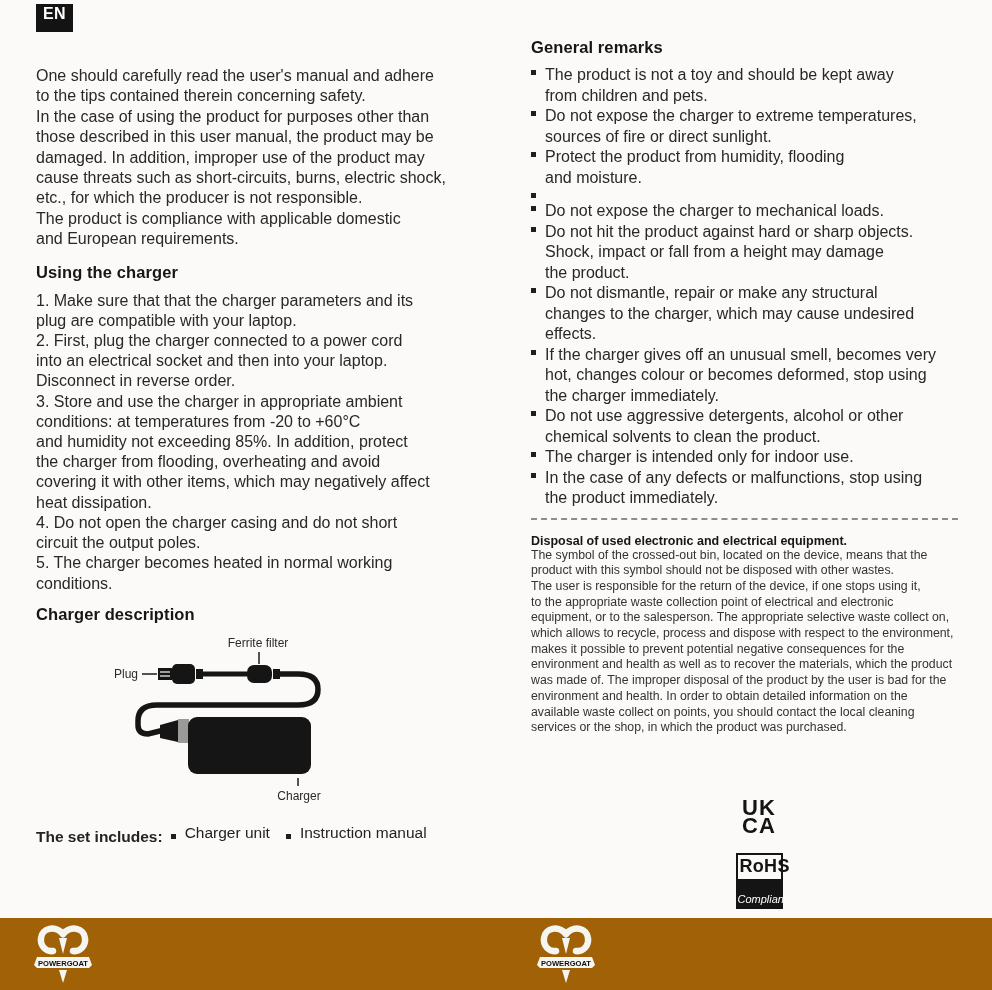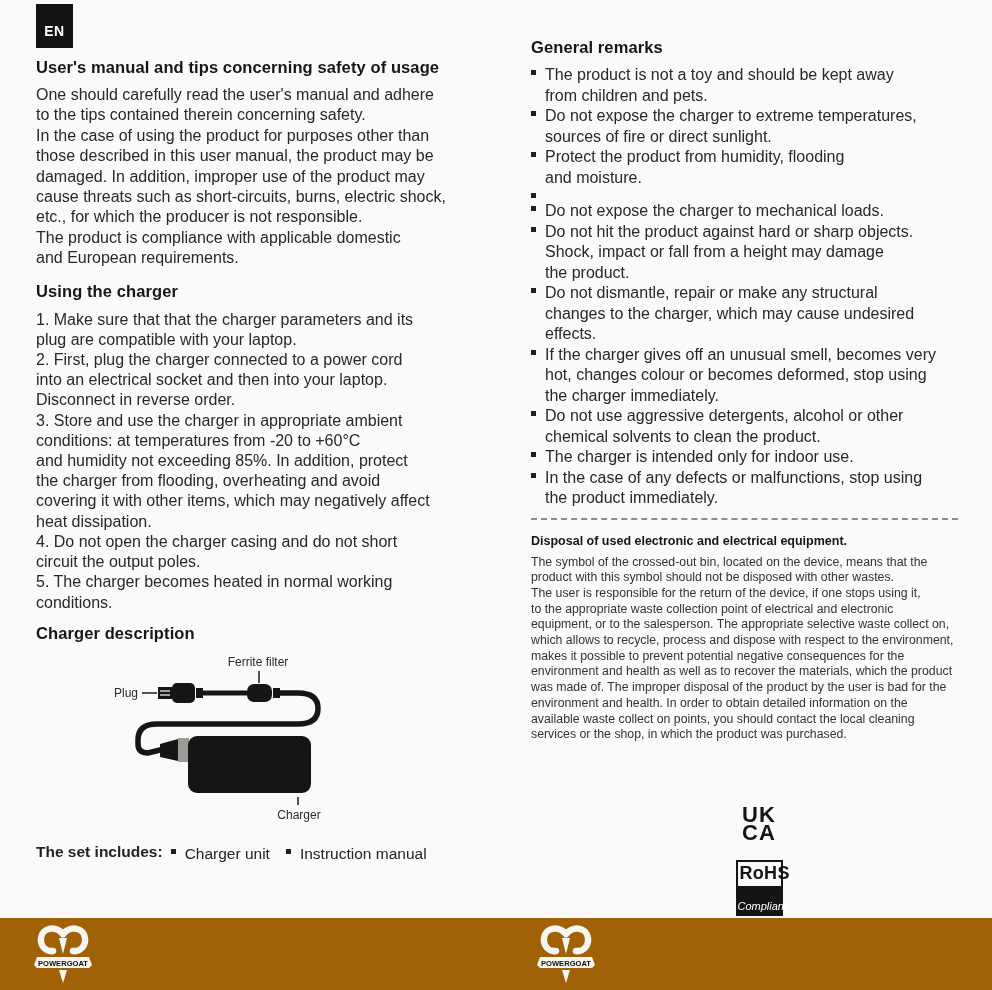--- a/index.html
+++ b/index.html
@@ -10,24 +10,24 @@
   }
   .page {
     position: relative;
     width: 992px; height: 990px;
     background: #fbfaf8;
     color: #262626;
     overflow: hidden;
   }
   .lang-badge {
     position: absolute; left: 36px; top: 4px;
-    width: 37px; height: 44px;
+    width: 37px; height: 28px;
     background: #131313; color: #ffffff;
     display: flex; align-items: flex-end; justify-content: center;
-    font-weight: 700; font-size: 14px; padding-bottom: 9px;
+    font-weight: 700; font-size: 16px; padding-bottom: 9px;
     letter-spacing: 0.5px;
   }
   .col { position: absolute; }
   .col-left  { left: 36px;  top: 58px; width: 434px; }
   .col-right { left: 531px; top: 38px; width: 434px; }
   h2 {
     font-size: 16.5px; font-weight: 700; color: #161616;
     letter-spacing: 0.1px;
   }
   .body-text {
@@ -37,37 +37,37 @@
   .intro { margin-top: 8px; }
   .using-head { margin-top: 13px; }
   .using-block { margin-top: 9px; line-height: 20.2px; }
   .desc-head { margin-top: 11px; }
   .diagram-wrap { margin-top: 6px; }
   .set-includes {
     margin-top: 12px; display: flex; align-items: baseline;
     font-size: 15.5px; color: #232323;
   }
   .set-includes .lbl { font-weight: 700; margin-right: 8px; }
-  .inline-item { display: inline-flex; align-items: center; margin-right: 16px; }
+  .inline-item { display: inline-flex; align-items: flex-end; margin-right: 16px; }
   .sq {
     display: inline-block; width: 5px; height: 5px; background: #1e1e1e;
     margin-right: 9px; position: relative; top: -3px; flex: none;
   }
   
   .bullets { margin-top: 8px; }
   .bullet-row { display: flex; }
   .bullet-row .sq { margin-top: 8px; }
   .btxt { font-size: 16px; line-height: 20.5px; white-space: pre-line; color: #282828; }
   .dashline {
     margin-top: 9px; border: none;
     border-top: 2px dashed #8d8d8d; height: 0; width: 427px;
   }
   .disposal-head { margin-top: 14px; font-size: 12.5px; font-weight: 700; color: #161616; }
   .disposal-text {
-    margin-top: 7px; font-size: 12.3px; line-height: 15.7px;
+    margin-top: 0; font-size: 12.3px; line-height: 15.7px;
     color: #333; white-space: pre-line;
   }
   
   .marks {
     margin-top: 63px; display: flex; align-items: center; justify-content: flex-end;
     gap: 17px; width: 456px; color: #141414; flex-direction: column;
   }
   .ukca { font-weight: 800; font-size: 22px; line-height: 18.5px; letter-spacing: 1px; text-align: center; }
   .rohs { border: 2.5px solid #141414; width: 47px; text-align: center; background: #fbfaf8; }
   .rohs-top { font-weight: 800; font-size: 18px; padding: 1px 2px 2px; letter-spacing: 0.3px; }
@@ -85,21 +85,20 @@
   svg text { font-family: "Liberation Sans", "DejaVu Sans", sans-serif; }
 </style>
 </head>
 <body>
 
 <div class="page">
 
   <div class="lang-badge">EN</div>
 
   <div class="col col-left">
-    <h2 class="mt10">User's manual and tips concerning safety of usage</h2>
     <div class="body-text intro">One should carefully read the user's manual and adhere
 to the tips contained therein concerning safety.
 In the case of using the product for purposes other than
 those described in this user manual, the product may be
 damaged. In addition, improper use of the product may
 cause threats such as short-circuits, burns, electric shock,
 etc., for which the producer is not responsible.
 The product is compliance with applicable domestic
 and European requirements.</div>
 

